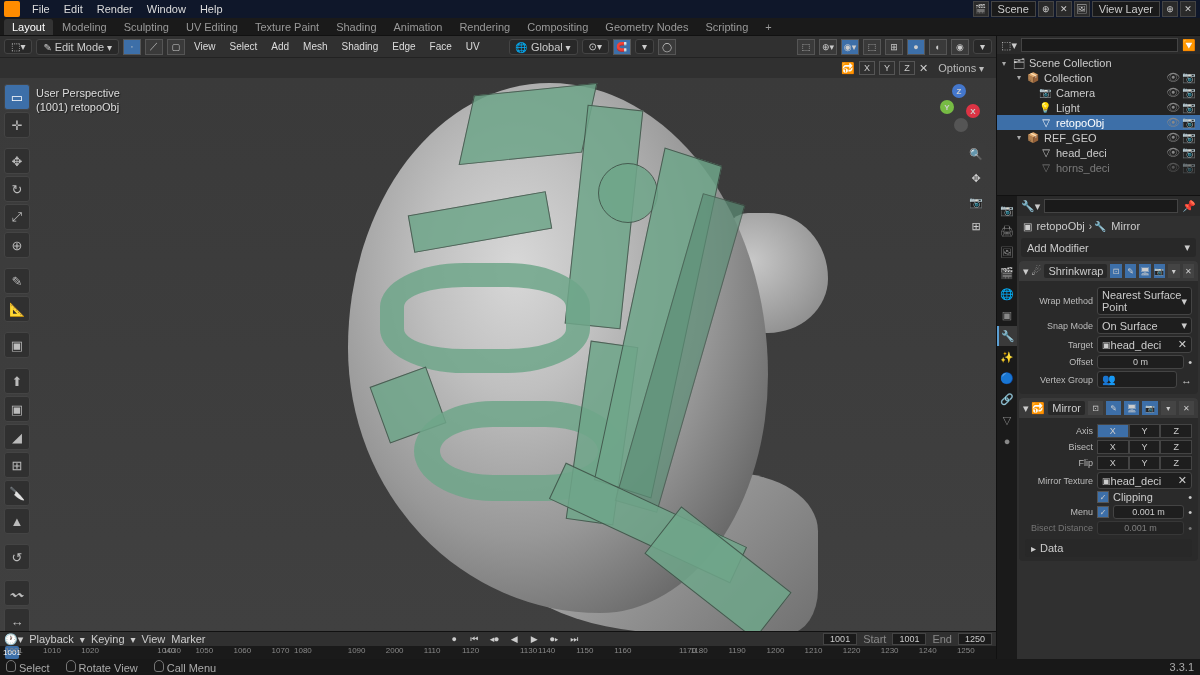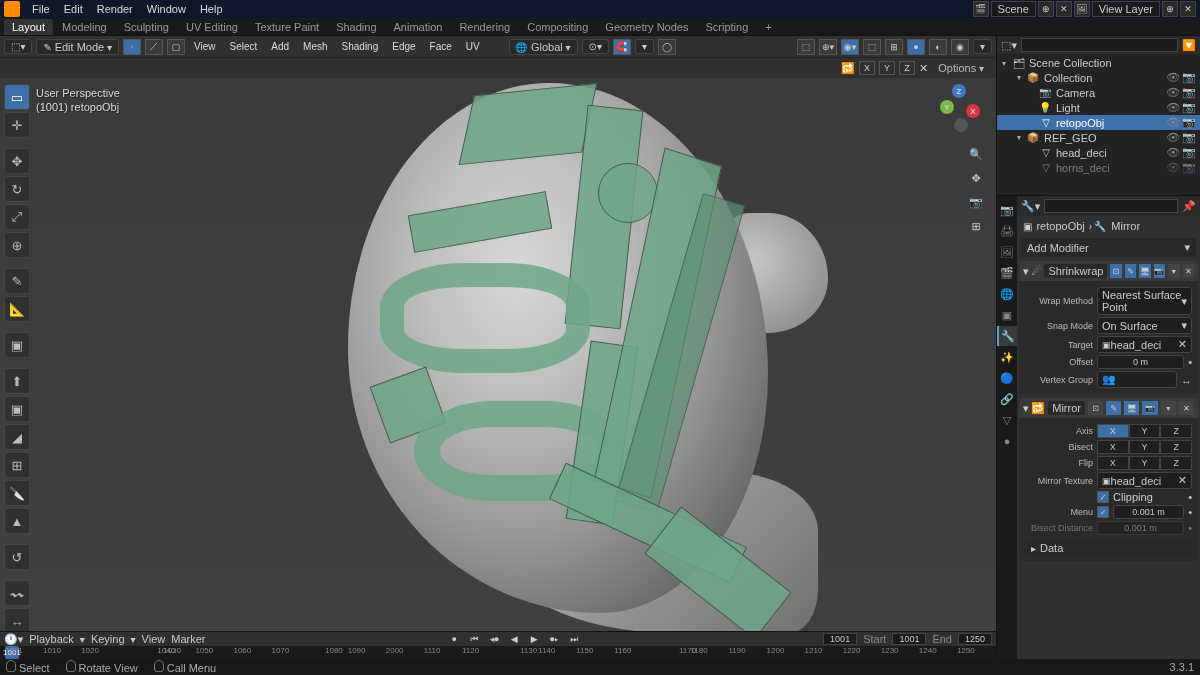--- a/index.html
+++ b/index.html
@@ -275,21 +275,21 @@
       <div class="frame-ruler" id="ruler">
         <div class="frame-marker">1001</div>
       <span class="frame-tick" style="left: 5px;">1001</span>
           <span class="frame-tick" style="left: 43.0769px;">1010</span>
           <span class="frame-tick" style="left: 81.1538px;">1020</span>
           <span class="frame-tick" style="left: 119.231px; margin-left: 44px;">1030</span>
           <span class="frame-tick" style="left: 157.308px;">1040</span>
           <span class="frame-tick" style="left: 195.385px;">1050</span>
           <span class="frame-tick" style="left: 233.462px;">1060</span>
           <span class="frame-tick" style="left: 271.538px;">1070</span>
-          <span class="frame-tick" style="left: 325px;">1080</span>
+          <span class="frame-tick" style="left: 294px;">1080</span>
           <span class="frame-tick" style="left: 347.692px;">1090</span>
           <span class="frame-tick" style="left: 385.769px;">2000</span>
           <span class="frame-tick" style="left: 423.846px;">1110</span>
           <span class="frame-tick" style="left: 461.923px;">1120</span>
           <span class="frame-tick" style="left: 500px; margin-left: 20px;">1130</span>
           <span class="frame-tick" style="left: 538.077px;">1140</span>
           <span class="frame-tick" style="left: 576.154px;">1150</span>
           <span class="frame-tick" style="left: 614.231px;">1160</span>
           <span class="frame-tick" style="left: 679px;">1170</span>
           <span class="frame-tick" style="left: 690.385px;">1180</span>

